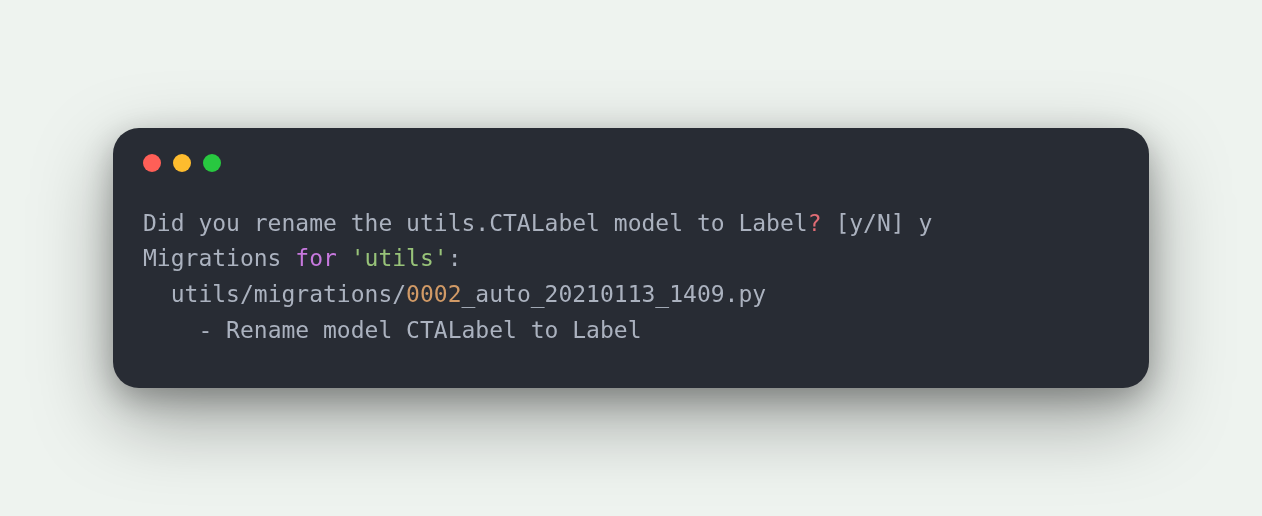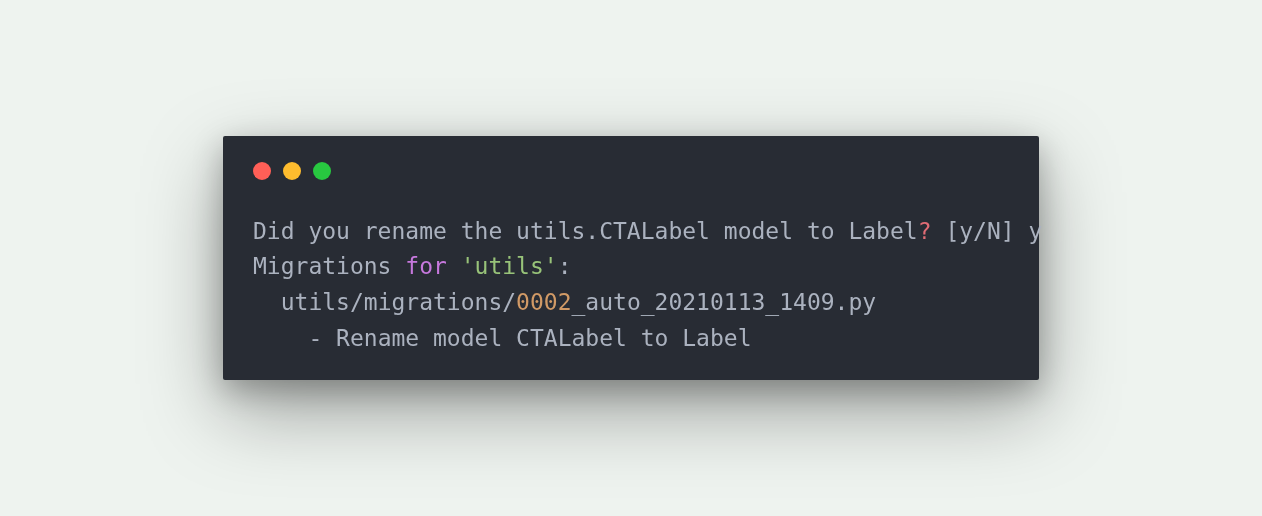--- a/index.html
+++ b/index.html
@@ -12,25 +12,25 @@
       width: 1262px;
       height: 516px;
       background: #eef3ef;
       display: flex;
       align-items: center;
       justify-content: center;
       font-family: ui-monospace, 'SF Mono', Menlo, Monaco, Consolas, monospace;
     }
     
     .terminal-window {
-      width: 816px;
+      width: 1036px;
       background: #282c34;
-      border-radius: 2px;
+      border-radius: 26px;
       box-shadow: 0 30px 80px rgba(0,0,0,0.35), 0 10px 30px rgba(0,0,0,0.25);
-      padding: 26px 30px 24px 30px;
+      padding: 26px 30px 40px 30px;
     }
     
     .traffic-lights {
       display: flex;
       gap: 12px;
       margin-bottom: 34px;
     }
     
     .light {
       width: 18px;

